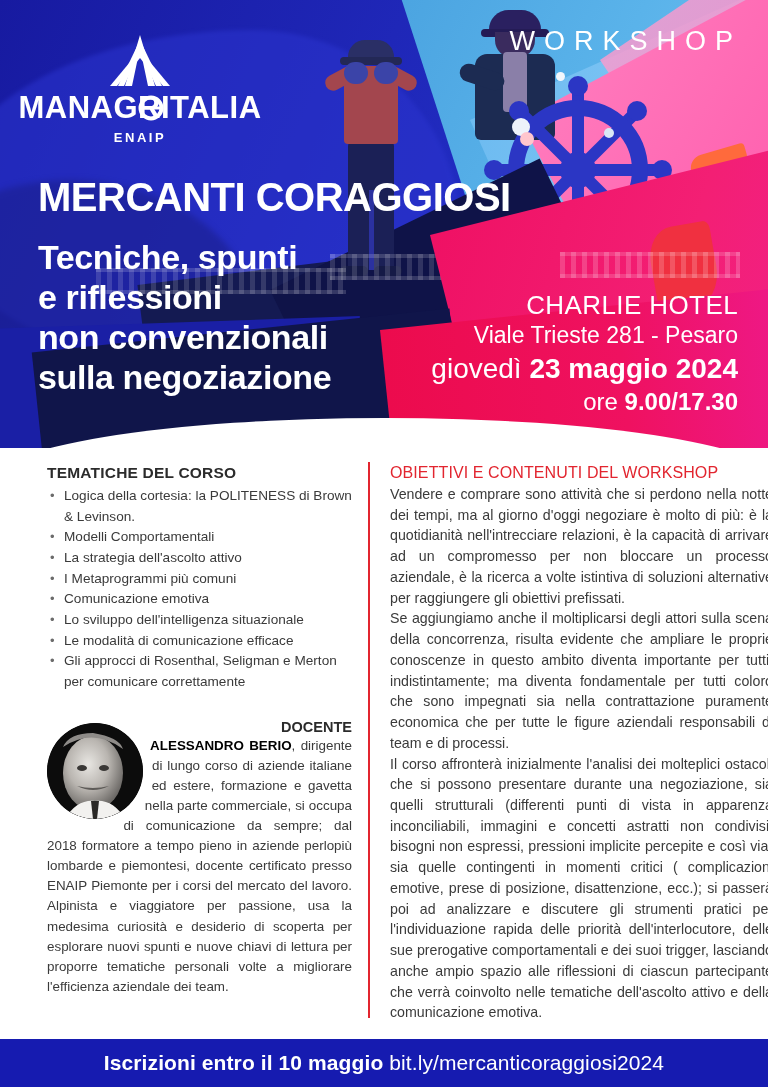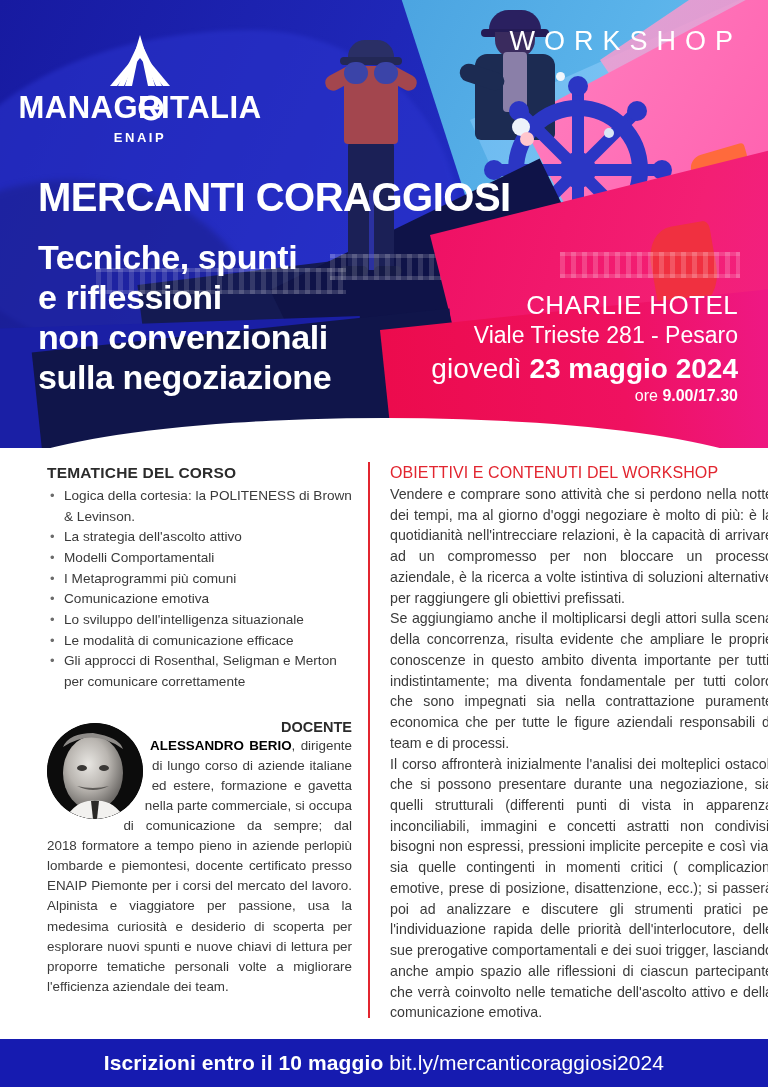--- a/index.html
+++ b/index.html
@@ -207,21 +207,21 @@
 
   
   .event-info {
     position:absolute; right: 30px; top: 290px; z-index: 6;
     text-align: right; color:#ffffff;
   }
   .event-venue { font-size: 26px; font-weight: 400; letter-spacing:.4px; line-height:1.18; }
   .event-address { font-size: 23px; font-weight: 400; line-height:1.3; }
   .event-date { font-size: 28px; font-weight: 400; line-height:1.25; }
   .event-date b { font-weight: 700; }
-  .event-time { font-size: 16px; font-weight: 400; line-height:1.3; }
+  .event-time { font-size: 24px; font-weight: 400; line-height:1.3; }
   .event-time b { font-weight: 700; }
 
   
   .header-curve {
     position:absolute; left:-10px; bottom:-34px; width: 790px; height: 64px;
     background:#ffffff; border-radius: 50% 50% 0 0 / 100% 100% 0 0;
     z-index: 7;
   }
 
   
@@ -405,22 +405,22 @@
     <div class="header-curve"></div>
   </div>
 
   <div class="body-area">
     <div class="col-divider"></div>
 
     <div class="col-left">
       <div class="sec-title-dark">TEMATICHE DEL CORSO</div>
       <ul class="topics">
         <li>Logica della cortesia: la POLITENESS di Brown &amp; Levinson.</li>
+        <li>Modelli Comportamentali</li>
         <li>La strategia dell'ascolto attivo</li>
-        <li>Modelli Comportamentali</li>
         <li>I Metaprogrammi più comuni</li>
         <li>Comunicazione emotiva</li>
         <li>Lo sviluppo dell'intelligenza situazionale</li>
         <li>Le modalità di comunicazione efficace</li>
         <li>Gli approcci di Rosenthal, Seligman e Merton per comunicare correttamente</li>
       </ul>
 
       <div class="docente-wrap">
         <div class="portrait">
           <svg width="96" height="96" viewBox="0 0 96 96" aria-hidden="true">

